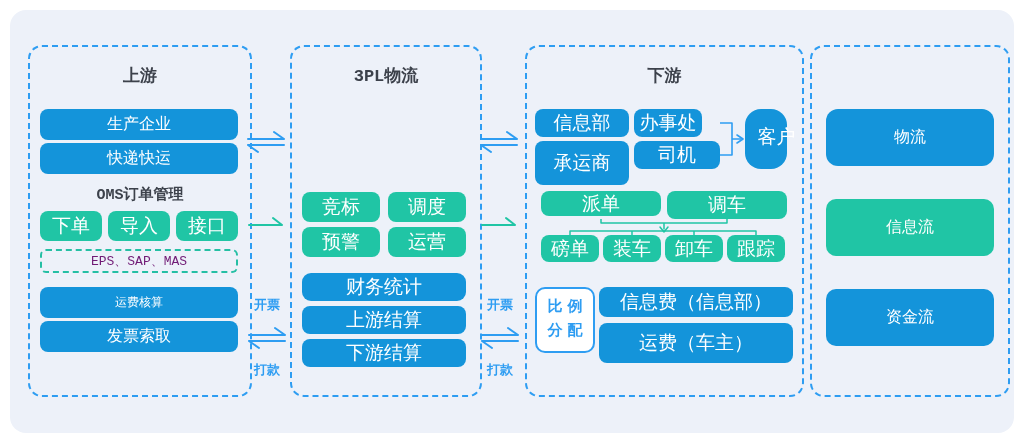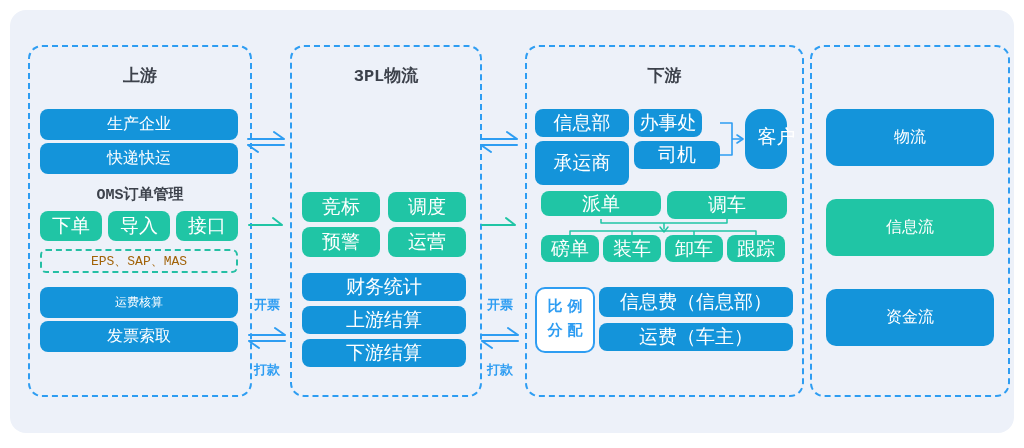--- a/index.html
+++ b/index.html
@@ -20,31 +20,31 @@
   .green{background:#20c5a5;}
   .lbl{position:absolute;color:#3c414b;font-weight:700;text-align:center;}
   
   .p1-b1{left:10px;top:62px;width:198px;height:31px;font-size:16px;}
   .p1-b2{left:10px;top:96px;width:198px;height:31px;font-size:16px;}
   .p1-oms{left:0;top:138px;width:100%;font-size:15px;}
   .p1-g1{left:10px;top:164px;width:62px;height:30px;}
   .p1-g2{left:78px;top:164px;width:62px;height:30px;}
   .p1-g3{left:146px;top:164px;width:62px;height:30px;}
   .p1-dash{position:absolute;left:10px;top:202px;width:194px;height:20px;
-           border:2px dashed #25bfa4;border-radius:6px;color:#a16207;font-size:13px;
+           border:2px dashed #25bfa4;border-radius:6px;color:#701a75;font-size:13px;
            display:flex;align-items:center;justify-content:center;}
   .p1-b3{left:10px;top:240px;width:198px;height:31px;font-size:12px;}
   .p1-b4{left:10px;top:274px;width:198px;height:31px;font-size:16px;}
   
   .p2-big{left:10px;top:62px;width:164px;height:56px;font-size:17px;border-radius:12px;}
   .p2-g1{left:10px;top:145px;width:78px;height:30px;}
   .p2-g2{left:96px;top:145px;width:78px;height:30px;}
   .p2-g3{left:10px;top:180px;width:78px;height:30px;}
   .p2-g4{left:96px;top:180px;width:78px;height:30px;}
-  .p2-b1{left:10px;top:226px;width:164px;height:28px;}
+  .p2-b1{left:10px;top:226px;width:164px;height:28px;border-radius:9px;}
   .p2-b2{left:10px;top:259px;width:164px;height:28px;}
   .p2-b3{left:10px;top:292px;width:164px;height:28px;}
   
   .p3-info{left:8px;top:62px;width:94px;height:28px;}
   .p3-office{left:107px;top:62px;width:68px;height:28px;}
   .p3-carrier{left:8px;top:94px;width:94px;height:44px;}
   .p3-driver{left:107px;top:94px;width:86px;height:28px;}
   .p3-customer{left:218px;top:62px;width:42px;height:60px;border-radius:16px;}
   .p3-customer span{display:block;width:17px;word-break:break-all;line-height:1.25;text-align:center;}
   .p3-conn1{position:absolute;left:193px;top:70px;}
@@ -54,21 +54,21 @@
   .p3-w1{left:14px;top:188px;width:58px;height:27px;}
   .p3-w2{left:76px;top:188px;width:58px;height:27px;}
   .p3-w3{left:138px;top:188px;width:58px;height:27px;}
   .p3-w4{left:200px;top:188px;width:58px;height:27px;}
   .p3-ratio{position:absolute;left:8px;top:240px;width:56px;height:62px;background:#fff;
             border:2px solid #2e9df2;border-radius:10px;color:#2e9df2;font-size:15px;
             font-weight:700;display:flex;align-items:center;justify-content:center;}
   .p3-ratio span{display:block;width:44px;word-break:break-all;text-align:center;
                  letter-spacing:5px;line-height:1.6;margin-left:5px;}
   .p3-fee1{left:72px;top:240px;width:194px;height:30px;}
-  .p3-fee2{left:72px;top:276px;width:194px;height:28px;}
+  .p3-fee2{left:72px;top:276px;width:194px;height:40px;}
   
   .p4-b1{left:14px;top:62px;width:168px;height:57px;font-size:16px;border-radius:12px;}
   .p4-b2{left:14px;top:152px;width:168px;height:57px;font-size:16px;border-radius:10px;}
   .p4-b3{left:14px;top:242px;width:168px;height:57px;font-size:16px;border-radius:10px;}
   
   .gap-arrow{position:absolute;}
   .a-top1{left:246px;top:130px;} .a-top2{left:479px;top:130px;}
   .a-mid1{left:248px;top:214px;} .a-mid2{left:481px;top:214px;}
   .invgrp{position:absolute;width:46px;display:flex;flex-direction:column;
           align-items:center;color:#2e9df2;font-size:13px;font-weight:700;line-height:1;}

